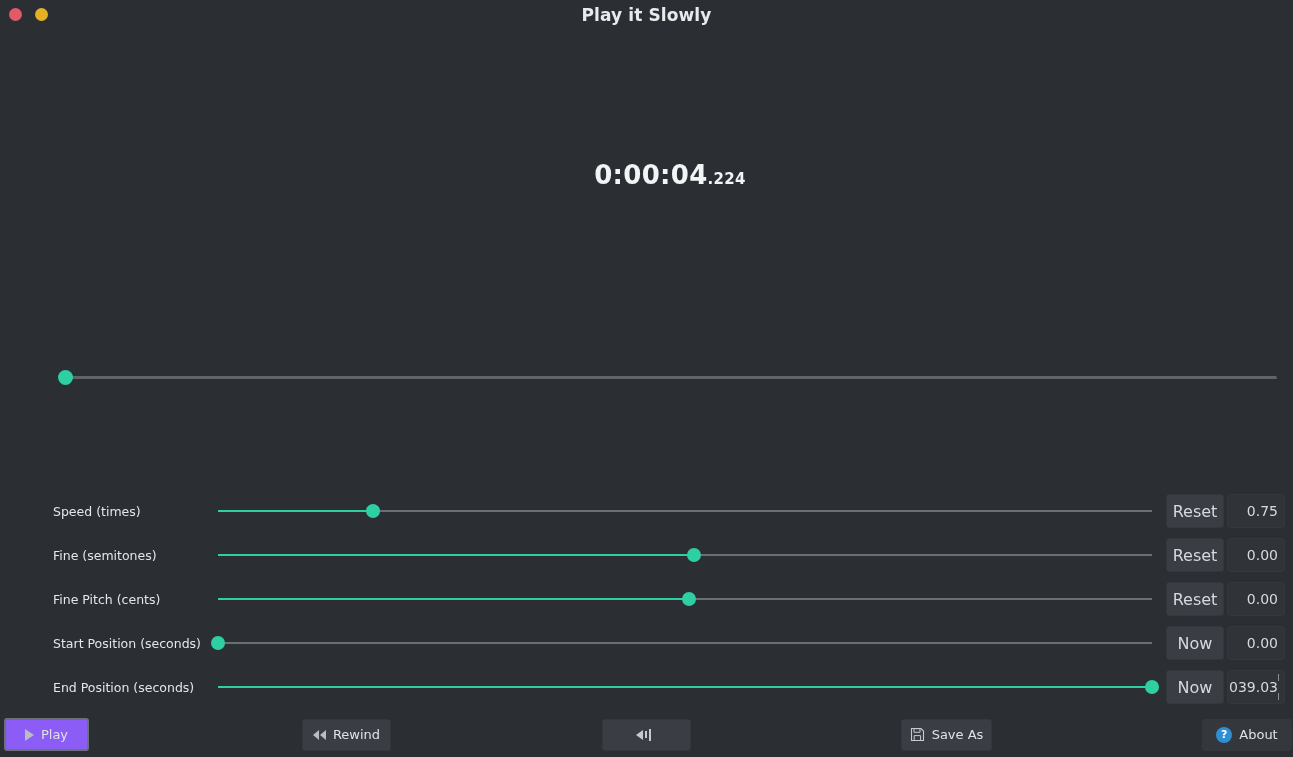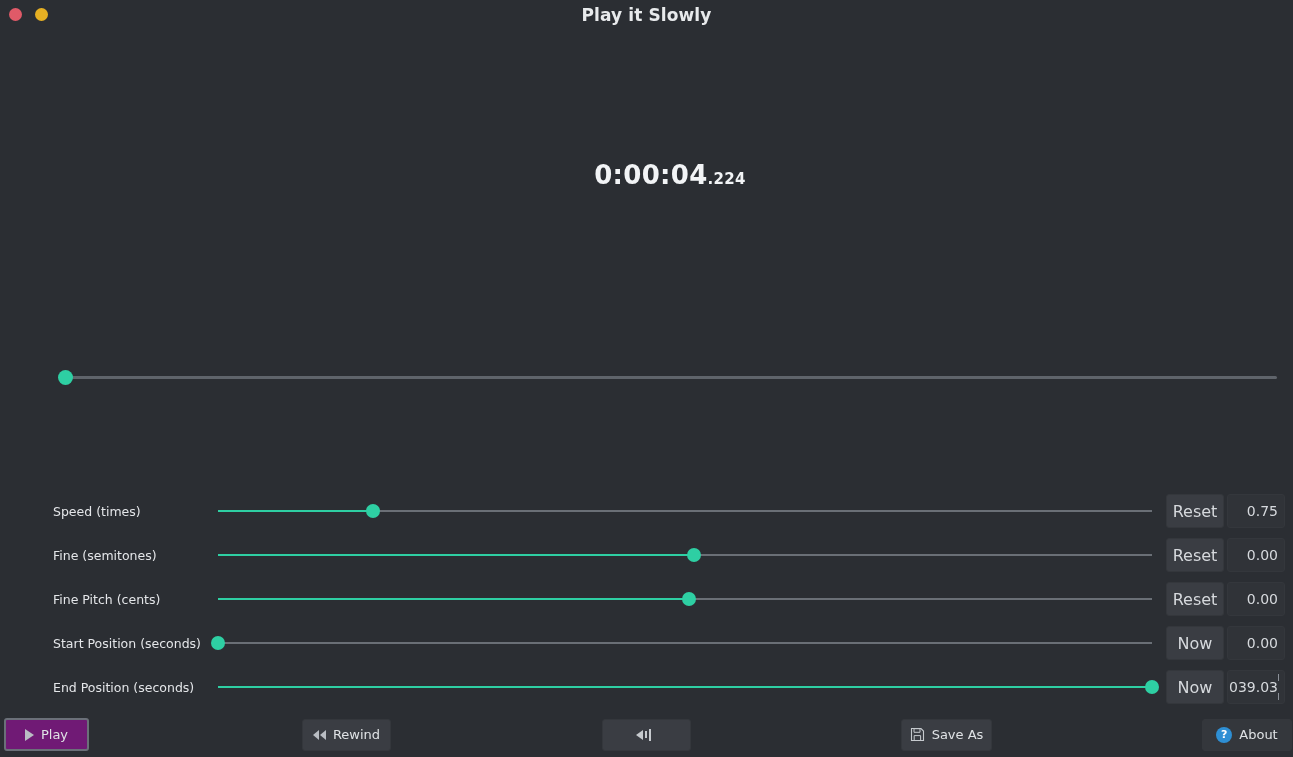--- a/index.html
+++ b/index.html
@@ -200,21 +200,21 @@
     height: 32px;
     color: #dfe2e5; font-size: 13px;
     display: flex; align-items: center; justify-content: center;
     gap: 7px;
     cursor: pointer;
     position: absolute;
   }
   .tb-play {
     left: 4px; width: 85px; height: 33px;
     border: 2px solid #6b7079;
-    background: #701a75;
+    background: #8b5cf6;
   }
   .tb-rewind { left: 302px; width: 89px; }
   .tb-volume { left: 602px; width: 89px; }
   .tb-save   { left: 901px; width: 91px; }
   .tb-about  { left: 1202px; width: 90px; background:#34373c; border-color:#34373c; }
 
   .gl-play {
     width: 0; height: 0;
     border-left: 9px solid #b9bdc3;
     border-top: 6px solid transparent;

